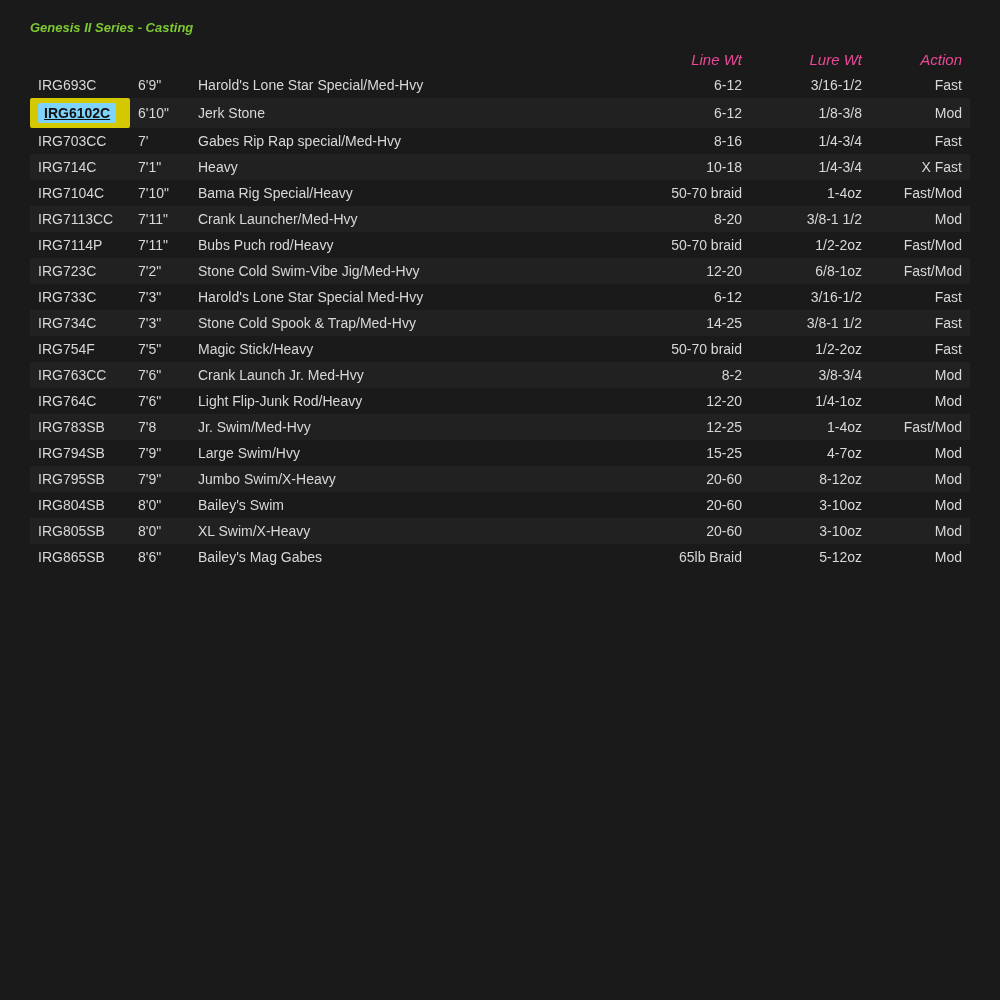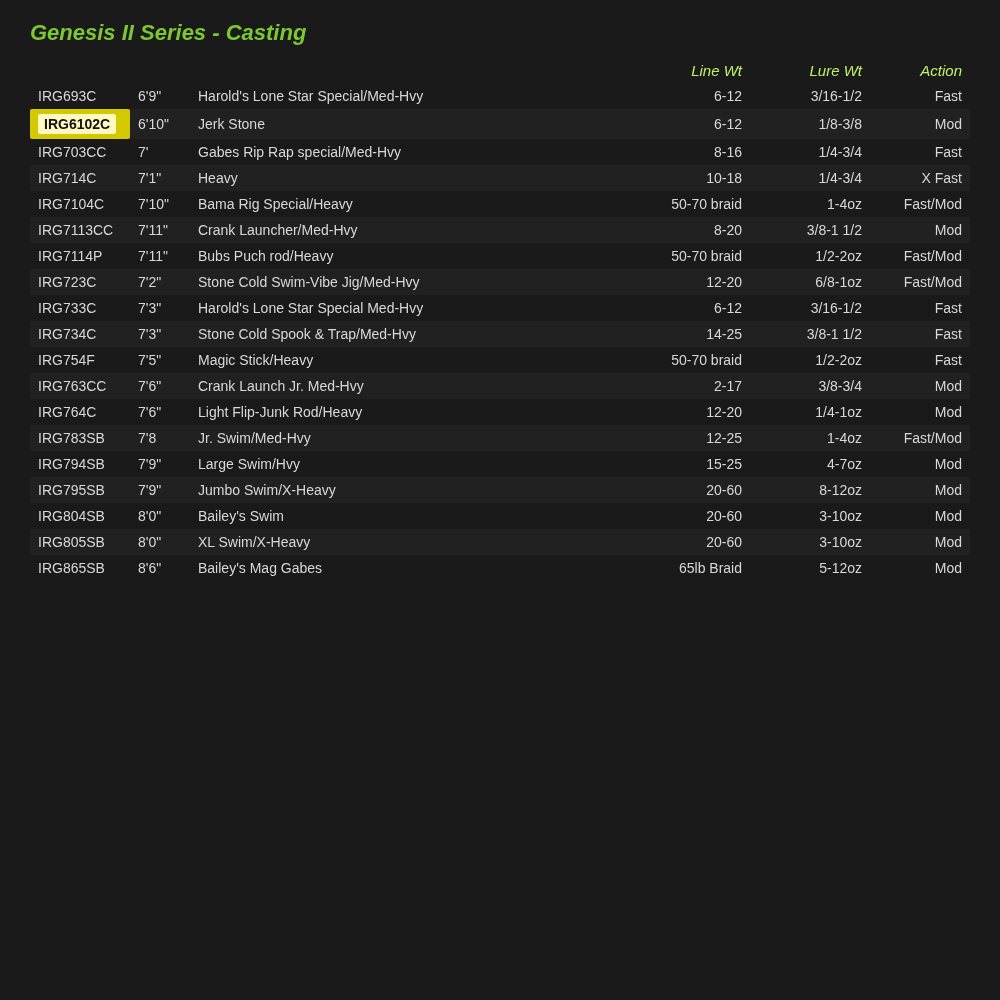--- a/index.html
+++ b/index.html
@@ -6,31 +6,31 @@
     body {
       background-color: #1a1a1a;
       font-family: Arial, sans-serif;
       color: #e0e0e0;
       width: 1000px;
       min-height: 1000px;
       padding: 20px 30px;
     }
     .series-title {
       color: #7dc832;
-      font-size: 22px;
+      font-size: 13px;
       font-weight: bold;
       margin-bottom: 12px;
       font-style: italic;
     }
     table {
       width: 100%;
       border-collapse: collapse;
     }
     thead tr th {
-      color: #bef264;
+      color: #ec4899;
       font-style: italic;
       font-weight: normal;
       font-size: 15px;
       padding: 4px 8px;
       text-align: left;
     }
     thead tr th.right {
       text-align: right;
     }
     tbody tr td {
@@ -45,26 +45,27 @@
     tbody tr:nth-child(even) {
       background-color: rgba(255,255,255,0.03);
     }
     .highlighted-row td:first-child {
       background-color: #d4c800;
       color: #111;
       font-weight: bold;
       border-radius: 2px;
     }
     .highlighted-cell {
-      background-color: #fef9c3;
+      background-color: #7dd3fc;
       color: #111 !important;
       font-weight: bold;
       padding: 2px 6px;
       border-radius: 2px;
       display: inline-block;
+      text-decoration: underline;
     }
     .col-model { width: 100px; }
     .col-length { width: 60px; }
     .col-name { width: auto; }
     .col-linewt { width: 120px; text-align: right; }
     .col-lurewt { width: 120px; text-align: right; }
     .col-action { width: 100px; text-align: right; }
   </style>
 </head>
 <body>
@@ -168,21 +169,21 @@
         <td>7'5"</td>
         <td>Magic Stick/Heavy</td>
         <td class="right">50-70 braid</td>
         <td class="right">1/2-2oz</td>
         <td class="right">Fast</td>
       </tr>
       <tr>
         <td>IRG763CC</td>
         <td>7'6"</td>
         <td>Crank Launch Jr. Med-Hvy</td>
-        <td class="right">2-17</td>
+        <td class="right">8-2</td>
         <td class="right">3/8-3/4</td>
         <td class="right">Mod</td>
       </tr>
       <tr>
         <td>IRG764C</td>
         <td>7'6"</td>
         <td>Light Flip-Junk Rod/Heavy</td>
         <td class="right">12-20</td>
         <td class="right">1/4-1oz</td>
         <td class="right">Mod</td>

